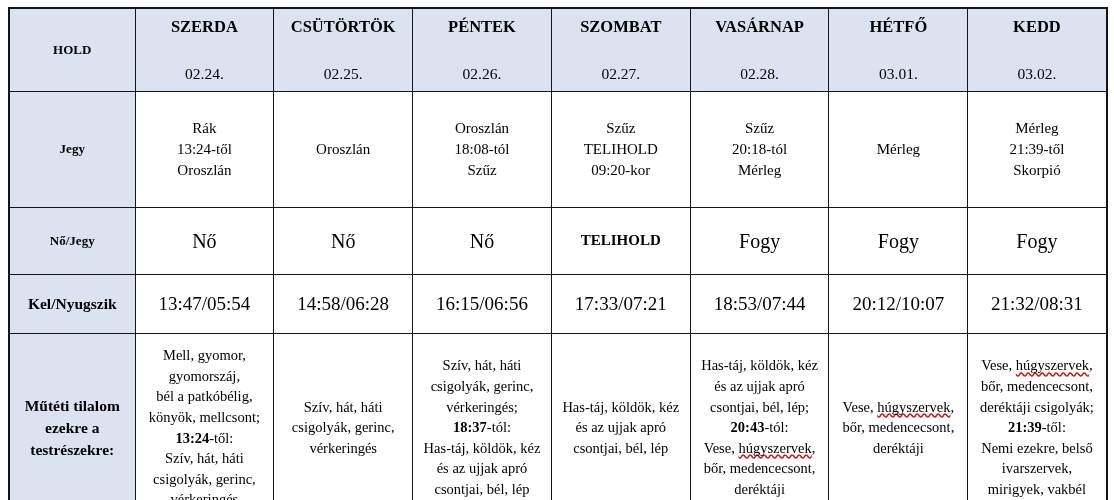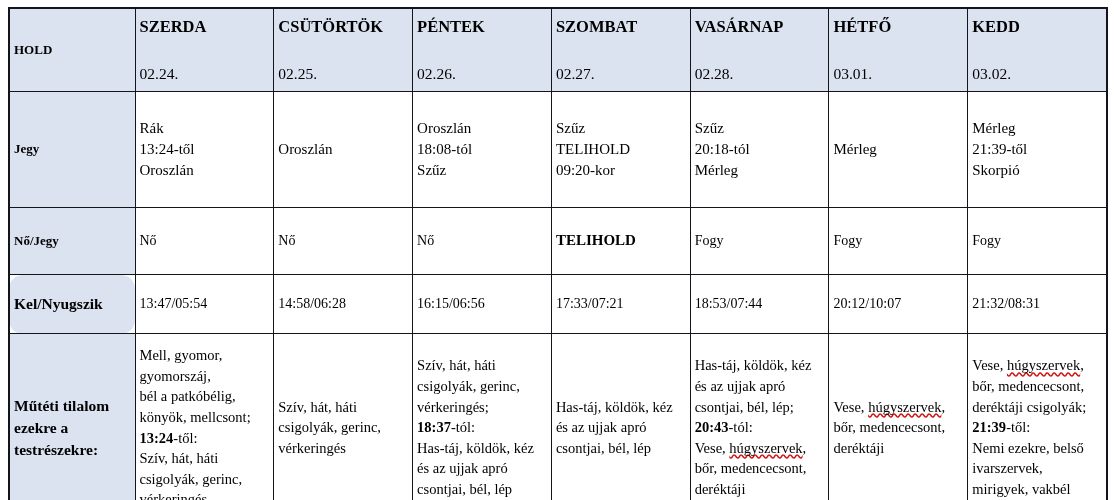--- a/index.html
+++ b/index.html
@@ -23,21 +23,21 @@
   }
   table.moon-table {
     border-collapse: collapse;
     table-layout: fixed;
     width: 1098px;
     height: 488px;
     border: 2px solid #14151b;
   }
   table.moon-table td {
     border: 1px solid #14151b;
-    text-align: left;
+    text-align: center;
     vertical-align: middle;
     padding: 2px 4px;
     line-height: 1.42;
   }
   
   col.c-label { width: 126px; }
   col.c-day   { width: 138.8px; }
 
   
   td.tint {
@@ -68,26 +68,26 @@
   
   tr.sign-row td { height: 111px; }
   td.sign {
     font-weight: normal;
     font-size: 15px;
   }
   td.sign span { display: block; }
 
   
   tr.phase-row td { height: 62px; }
-  td.phase { font-size: 14px; }
+  td.phase { font-size: 20px; }
   td.phase.emph { font-weight: bold; font-size: 15px; }
 
   
-  tr.riseset-row td { height: 54px; border-radius: 14px; }
-  td.riseset { font-size: 14px; }
+  tr.riseset-row td { height: 54px; }
+  td.riseset { font-size: 19px; }
 
   
   tr.parts-row td { height: 183px; }
   td.parts {
     font-size: 14.5px;
     line-height: 1.45;
     vertical-align: middle;
   }
   td.parts b { font-weight: bold; }
   .misspell {

